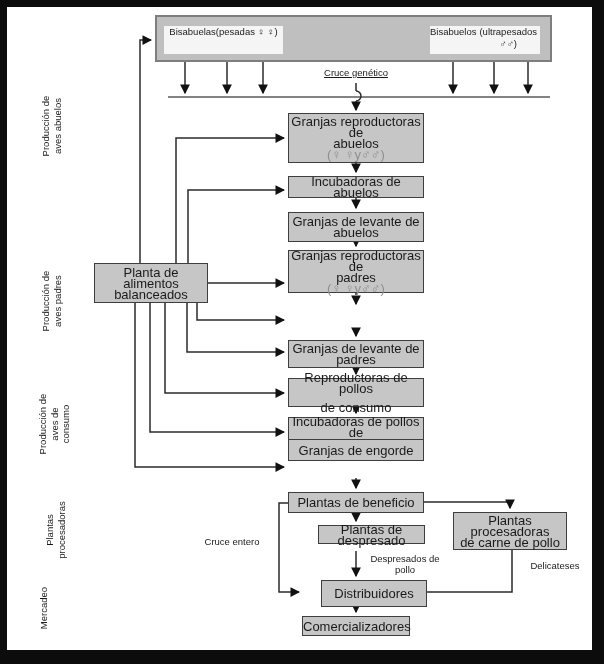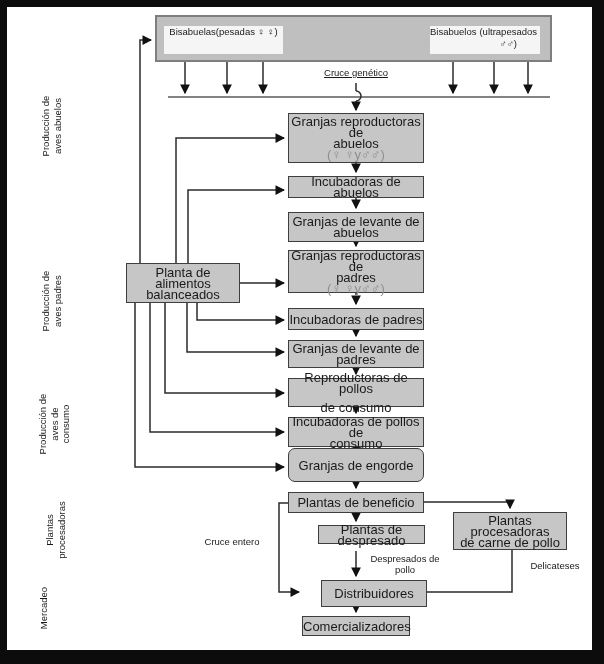--- a/index.html
+++ b/index.html
@@ -23,25 +23,25 @@
   #bb-left{left:7px;width:119px;}
   #bb-right{left:273px;width:110px;}
   #bb-center{position:absolute;left:138px;top:9px;width:120px;height:28px;display:flex;flex-direction:column;
              justify-content:center;text-align:center;font-size:9.5px;line-height:12px;}
   #bb-center span{display:block;}
 
   
   .cbox{left:288px;width:136px;}
   #cb0{top:113px;height:50px;} #cb1{top:176px;height:22px;} #cb2{top:212px;height:30px;}
   #cb3{top:250px;height:43px;} #cb4{top:308px;height:22px;} #cb5{top:340px;height:28px;}
-  #cb6{top:378px;height:29px;gap:8px;} #cb7{top:417px;height:30px;} #cb8{top:448px;height:34px;border-radius:7px;}
+  #cb6{top:378px;height:29px;gap:8px;} #cb7{top:417px;height:30px;} #cb8{top:439px;height:22px;}
   #cb9{top:492px;height:21px;}
 
   
-  #fb{left:94px;top:263px;width:114px;height:40px;margin-left:32px;}
+  #fb{left:94px;top:263px;width:114px;height:40px;}
   #pd{left:318px;top:525px;width:107px;height:19px;}
   #pp{left:453px;top:512px;width:114px;height:38px;}
   #db{left:321px;top:580px;width:106px;height:27px;}
   #cz{left:302px;top:616px;width:108px;height:20px;}
 
   
   .lbl{position:absolute;font-size:9.5px;line-height:11px;text-align:center;}
   .lbl span{display:block;}
   #lbl-cruce{left:298px;top:67px;width:116px;text-decoration:underline;}
   #lbl-pollo{left:196px;top:536px;width:72px;}
@@ -137,23 +137,20 @@
   </div>
   <div id="cb2" class="box cbox">
     <span>Granjas de levante de</span>
     <span>abuelos</span>
   </div>
   <div id="cb3" class="box cbox">
     <span>Granjas reproductoras de</span>
     <span>padres</span>
     <span class="sym">(♀ ♀y♂♂)</span>
   </div>
-  <div id="cb4" class="box cbox">
-    <span>Incubadoras de padres</span>
-  </div>
   <div id="cb5" class="box cbox">
     <span>Granjas de levante de</span>
     <span>padres</span>
   </div>
   <div id="cb6" class="box cbox">
     <span>Reproductoras de pollos</span>
     <span>de consumo</span>
   </div>
   <div id="cb7" class="box cbox">
     <span>Incubadoras de pollos de</span>

